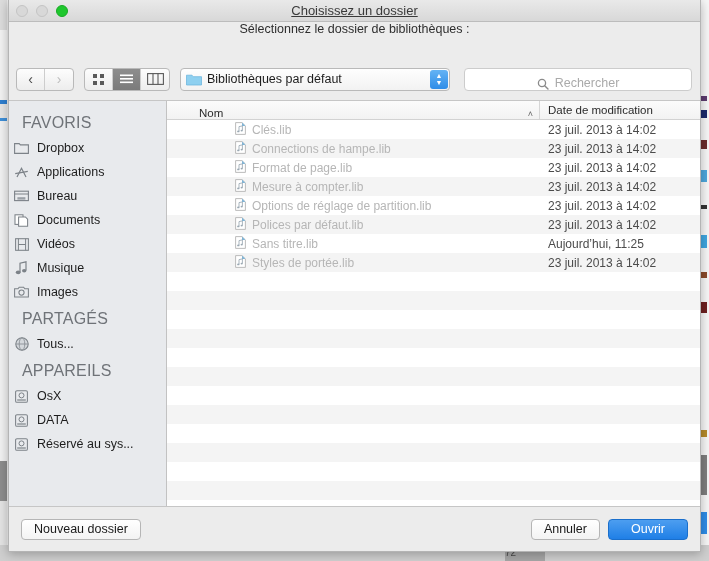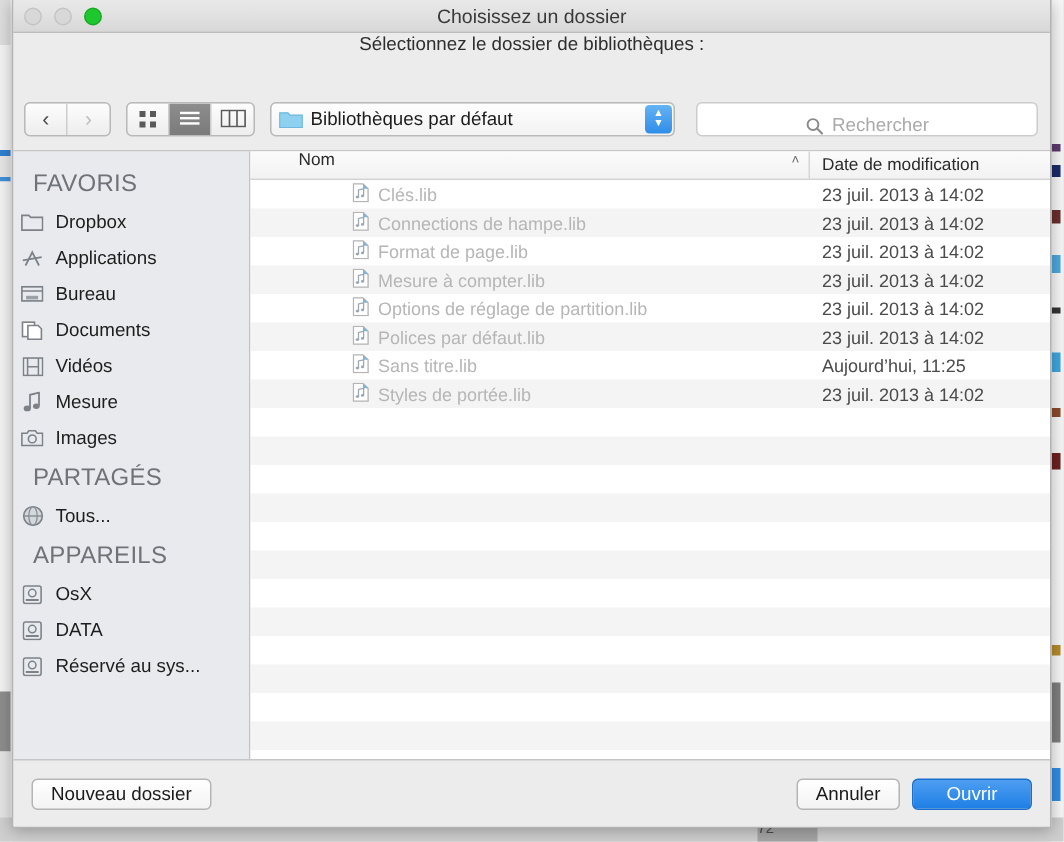--- a/index.html
+++ b/index.html
@@ -89,20 +89,21 @@
     border: 1px solid rgba(0,0,0,0.18);
   }
   .light.close   { background: #d8d8d8; border-color: #c4c4c4; }
   .light.min     { background: #d8d8d8; border-color: #c4c4c4; }
   .light.zoom    { background: #1fc72e; border-color: #18ab24; }
   .window-title {
     width: 100%;
     text-align: center;
     font-size: 13px;
     color: #3a3a3a;
+    text-decoration: underline;
   }
 
   
   .prompt {
     height: 36px;
     min-height: 36px;
     background: #ececec;
     display: flex;
     align-items: flex-start;
     justify-content: center;
@@ -242,21 +243,21 @@
     min-height: 19px;
     background: linear-gradient(to bottom, #fbfbfb, #f2f2f2);
     border-bottom: 1px solid #d2d2d2;
     display: flex;
     font-size: 11.5px;
     color: #2b2b2b;
   }
   .hdr .col-name {
     flex: 1;
     display: flex;
-    align-items: flex-start;
+    align-items: flex-end;
     padding-left: 32px;
     border-right: 1px solid #d6d6d6;
     position: relative;
   }
   .hdr .sortarrow {
     position: absolute;
     right: 6px;
     font-size: 9px;
     color: #6a6a6a;
   }
@@ -495,21 +496,21 @@
       </div>
 
       <div class="sb-item">
         <span class="sb-ico">
           <svg width="13" height="14" viewBox="0 0 13 14">
             <path d="M5 11 V2.2 L11 0.8 V9.5" fill="none" stroke="#7c8288" stroke-width="1.2"></path>
             <ellipse cx="3.2" cy="11.3" rx="2.4" ry="1.9" fill="#7c8288"></ellipse>
             <ellipse cx="9.2" cy="9.8" rx="2.2" ry="1.8" fill="#7c8288"></ellipse>
           </svg>
         </span>
-        <span>Mesure</span>
+        <span>Musique</span>
       </div>
 
       <div class="sb-item">
         <span class="sb-ico">
           <svg width="15" height="12" viewBox="0 0 15 12">
             <path d="M0.6 2.8 H4 L5.2 1.2 H9.6 L10.8 2.8 H14.4 V11 H0.6 Z" fill="none" stroke="#7c8288" stroke-width="1.05"></path>
             <circle cx="7.5" cy="6.6" r="2.6" fill="none" stroke="#7c8288" stroke-width="1.05"></circle>
           </svg>
         </span>
         <span>Images</span>

